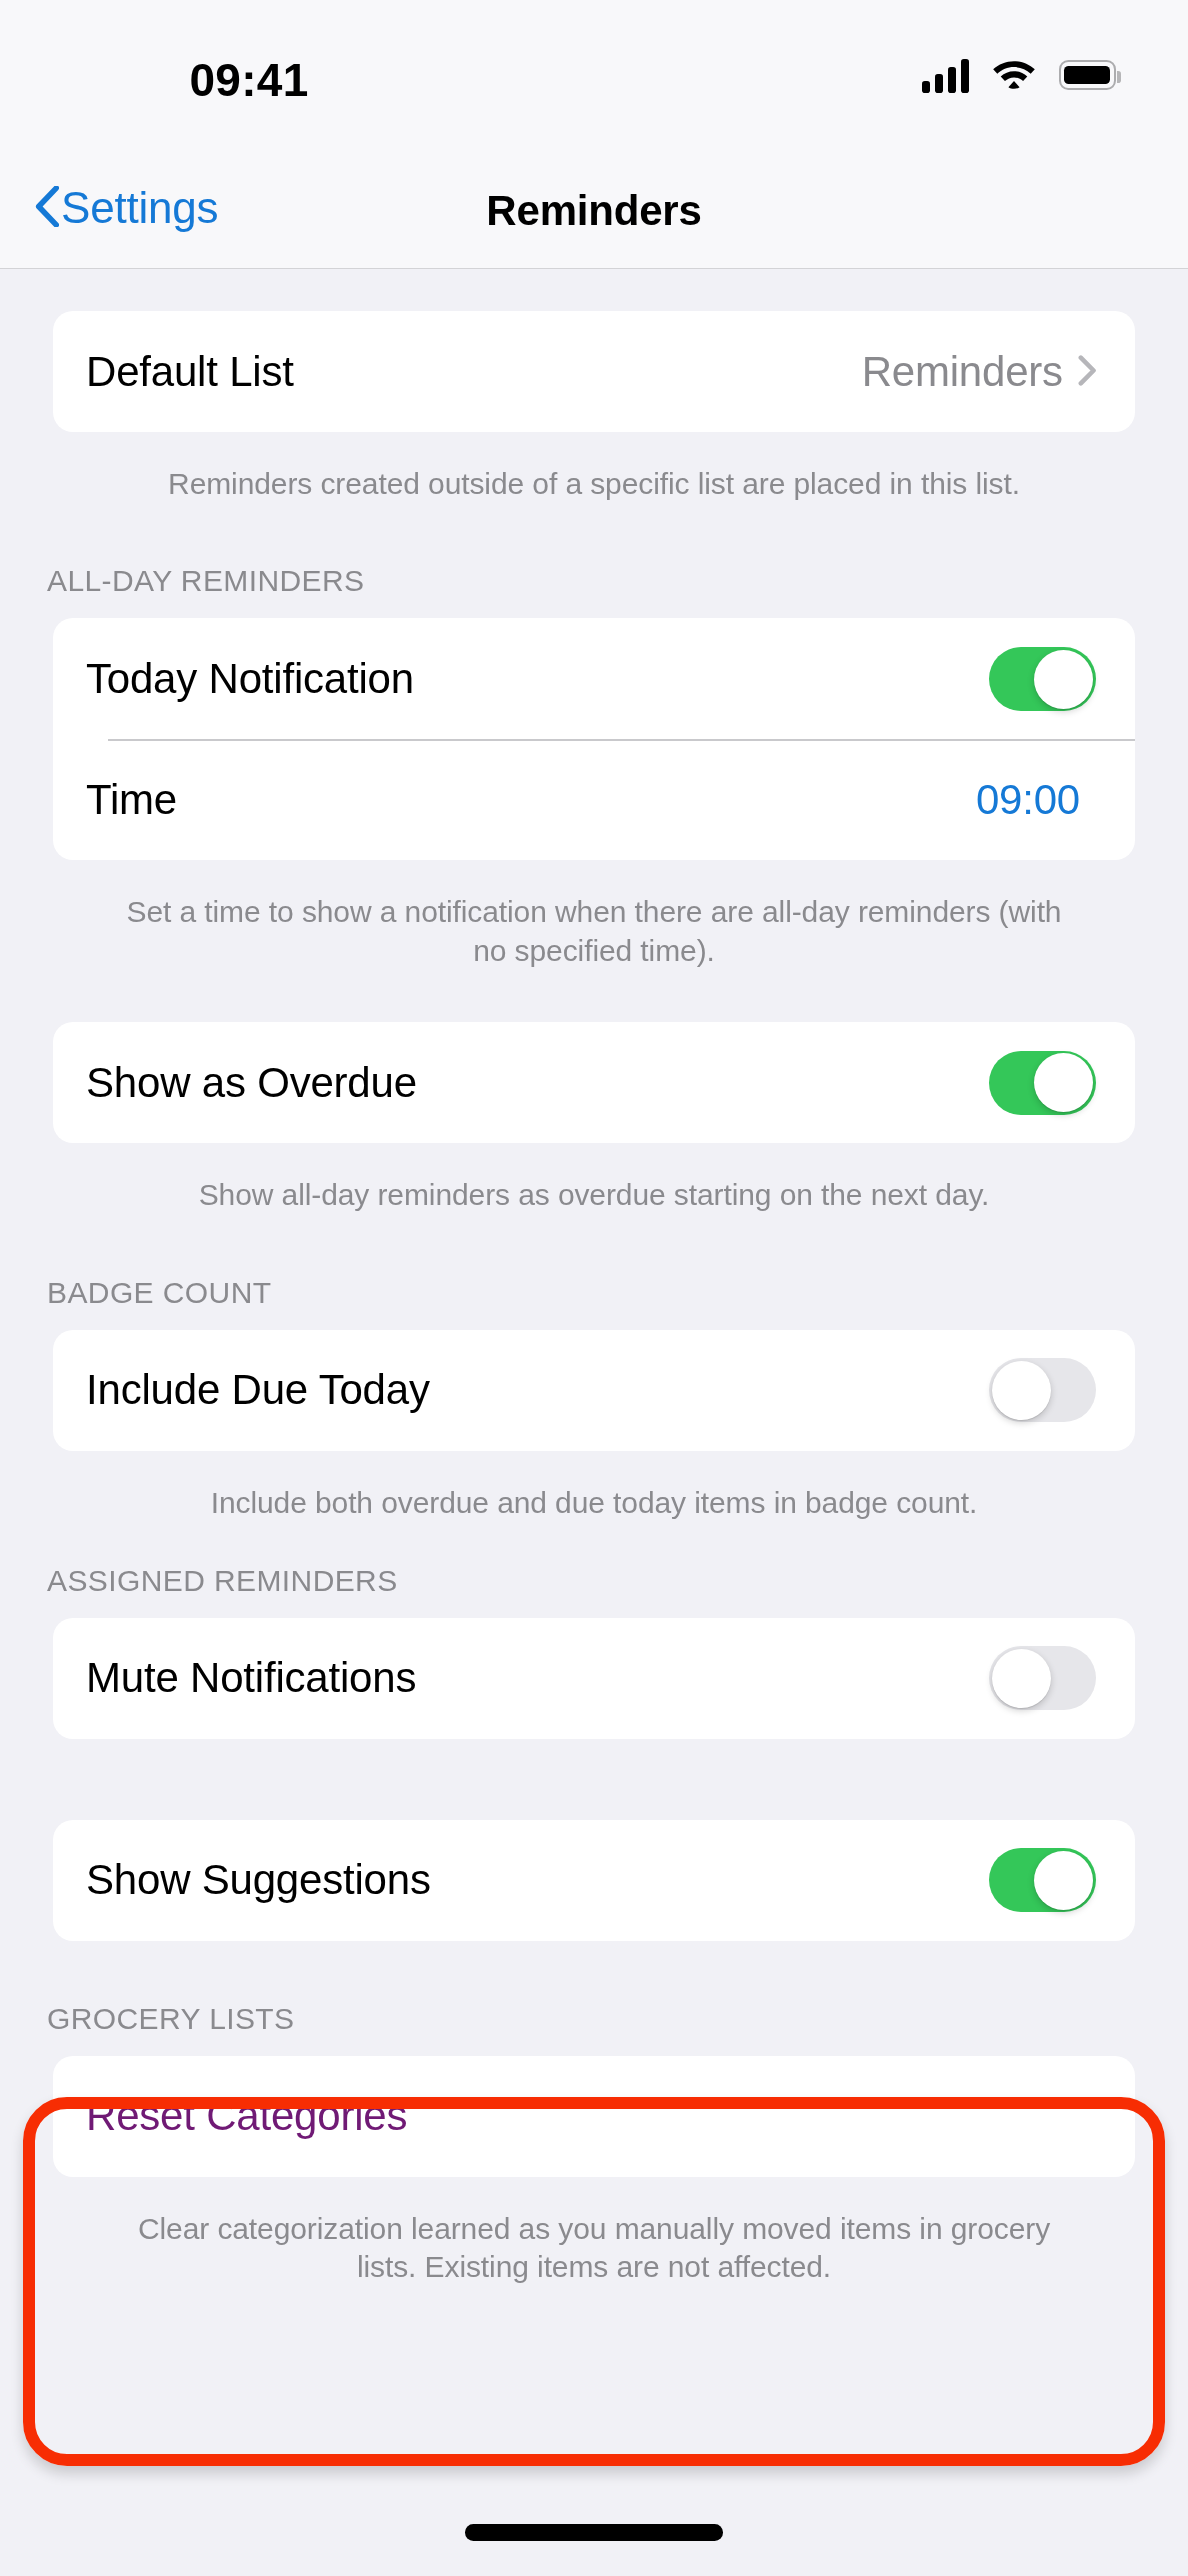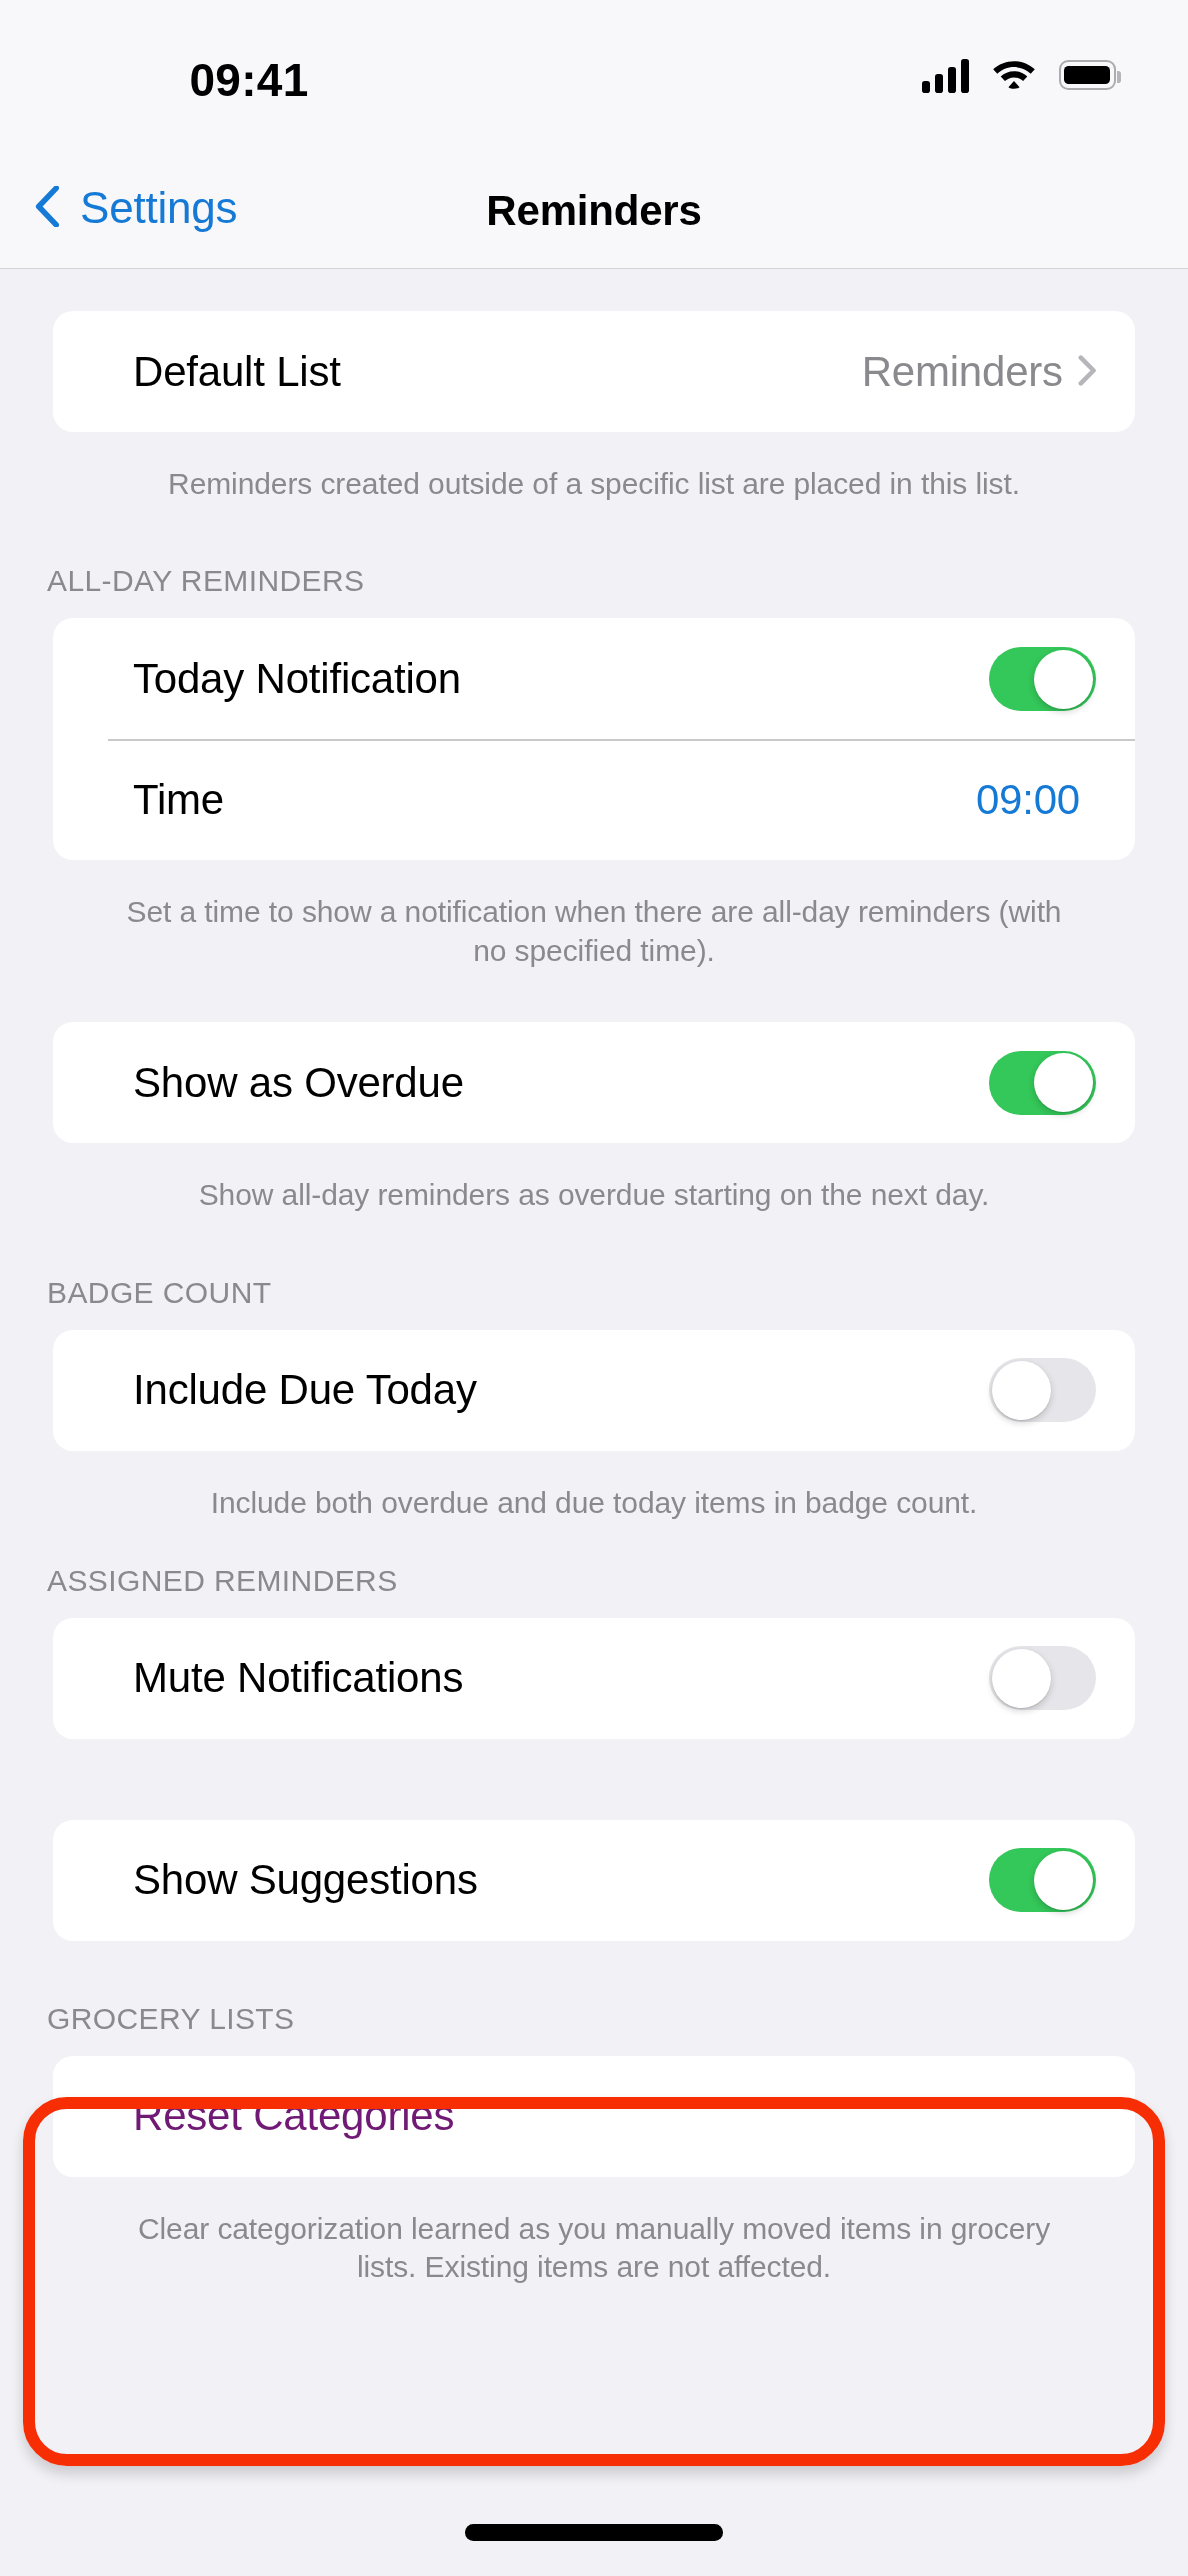--- a/index.html
+++ b/index.html
@@ -55,21 +55,21 @@
   }
 
   
   #navbar {
     position:absolute; top:157px; left:0; width:1188px; height:112px;
     background:#F8F8FA;
     border-bottom:0.9px solid #D3D3D6;
   }
   #back-button {
     position:absolute; left:35px; top:26px;
-    display:flex; align-items:center; gap:21px;
+    display:flex; align-items:center; gap:2px;
     cursor:pointer;
   }
   .chevron-left {
     width:24px; height:41px;
   }
   #back-label {
     font-size:44px; color:#1579D6; letter-spacing:-0.2px;
   }
   #nav-title {
     position:absolute; left:0; top:29.5px; width:1188px;
@@ -97,21 +97,21 @@
   .card {
     margin:0 53px;
     background:#FFFFFF;
     border-radius:20px;
     overflow:hidden;
   }
   .row {
     position:relative;
     display:flex; align-items:center;
     height:121px;
-    padding:0 39px 0 80px;
+    padding:0 39px 0 33px;
   }
   .row + .row::before {
     content:""; position:absolute; left:55px; right:0; top:0;
     height:1.8px; background:#C9C9CC;
   }
   .row-label {
     font-size:42px; color:#000; letter-spacing:-0.2px;
     flex:1 1 auto;
   }
   .row-label.link { color:#701a75; }

